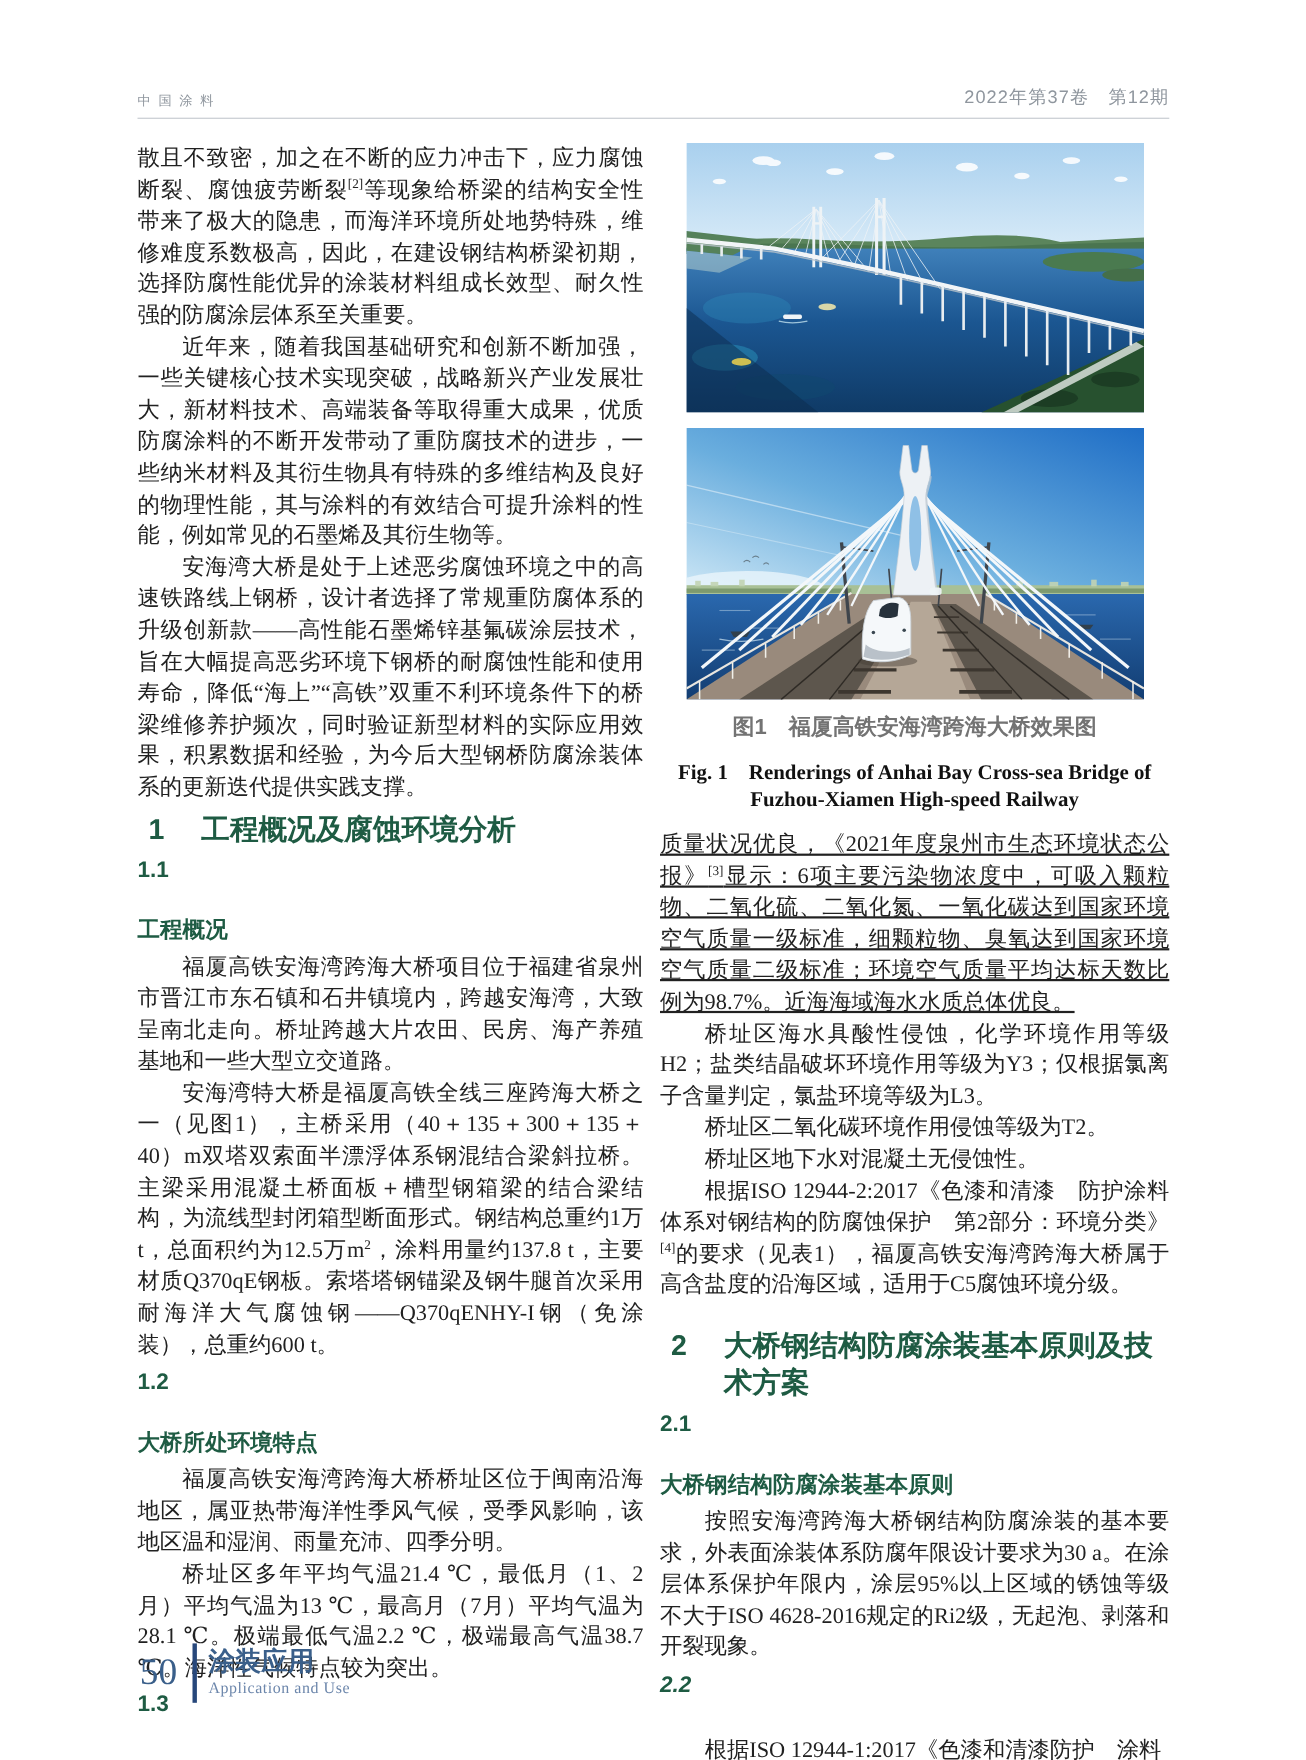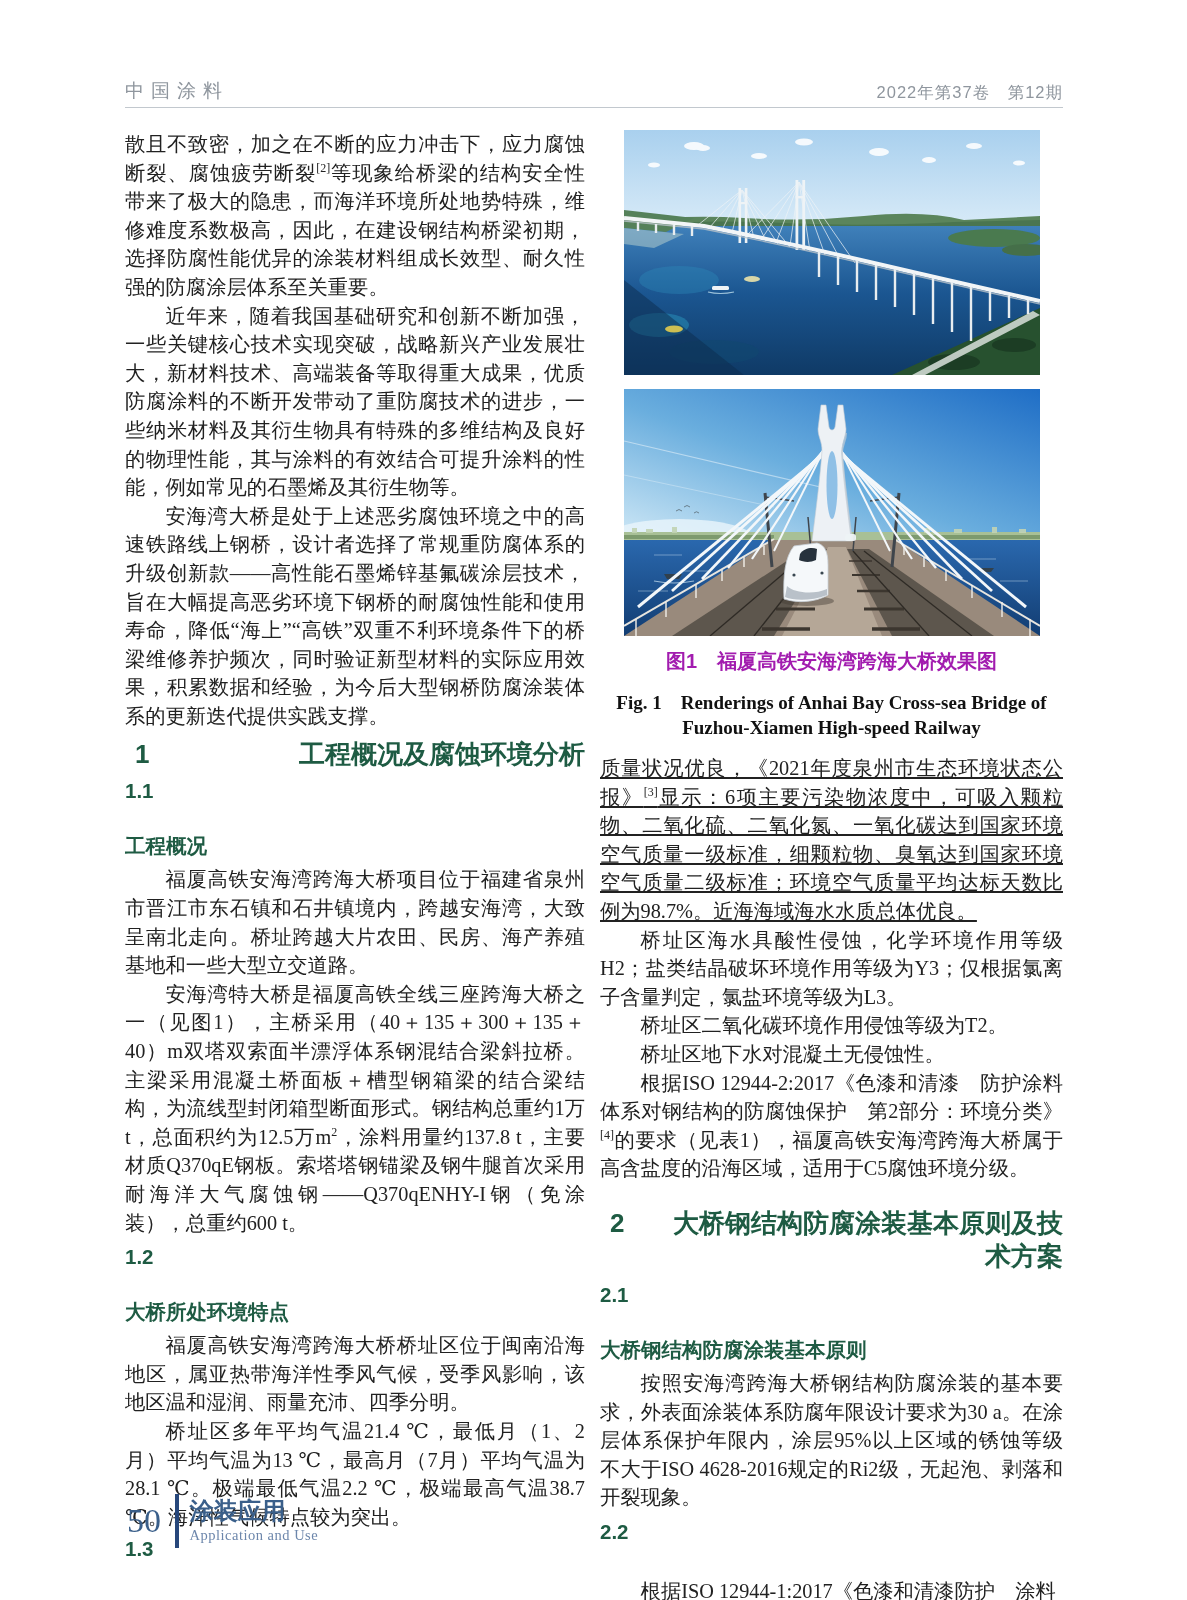--- a/index.html
+++ b/index.html
@@ -9,47 +9,47 @@
     --header-gray:#8f969e;
     --body-text:#212121;
   }
   html,body{margin:0;padding:0;}
   body{
     width:1187px;height:1600px;background:#ffffff;position:relative;overflow:hidden;
     font-family:"Liberation Serif","DejaVu Serif",serif;color:var(--body-text);
   }
   .hdr{position:absolute;top:78px;left:125px;width:938px;display:flex;justify-content:space-between;align-items:flex-end;
        font-family:"Liberation Sans","DejaVu Sans",sans-serif;color:var(--header-gray);}
-  .hdr .jname{font-size:19px;letter-spacing:7px;font-family:Liberation Serif, serif;}
+  .hdr .jname{font-size:12px;letter-spacing:7px;font-family:Liberation Serif, serif;}
   .hdr .issue{font-size:16.5px;letter-spacing:1px;}
   .hdr-line{position:absolute;top:107px;left:125px;width:938px;border-top:1.5px solid #c2c8ce;}
 
   .col{position:absolute;top:130px;font-size:20.3px;line-height:28.6px;text-align:justify;}
   .col-left{left:125px;width:460px;}
   .col-right{left:600px;width:463px;}
   p{margin:0;}
   p.ind{text-indent:2em;}
   sup{font-size:12px;line-height:0;vertical-align:super;}
 
   .sec-h{display:flex;align-items:flex-start;color:var(--heading-green);
          font-family:"Liberation Sans","DejaVu Sans",sans-serif;font-weight:bold;
          font-size:26px;line-height:33px;margin:8px 0 4px;text-align:left;}
   .sec-h .num{flex:0 0 58px;padding-left:10px;box-sizing:border-box;}
-  .sec-h .ttl{flex:1;text-align:right;}
+  .sec-h .ttl{flex:1;}
   .sec2{margin-top:24px;margin-bottom:8px;}
   .sub-h{display:flex;align-items:flex-start;color:var(--heading-green);
          font-family:"Liberation Sans","DejaVu Sans",sans-serif;font-weight:bold;
          font-size:20.5px;line-height:27px;margin:6px 0 6px;text-align:left;flex-direction:column;}
   .sub-h .num{flex:0 0 55px;}
   .sub-h .ttl{flex:1;}
 
   .fig-img{display:block;margin:0 auto;width:416px;}
   .fig-img.first{margin-bottom:14px;}
   .cap-zh{margin-top:12px;text-align:center;font-family:"Liberation Sans","DejaVu Sans",sans-serif;
-          font-weight:bold;font-size:20px;line-height:26px;color:#a21caf;}
+          font-weight:bold;font-size:20px;line-height:26px;color:#737373;}
   .cap-en{margin-top:16px;text-align:center;font-weight:bold;font-size:19px;line-height:25px;color:#111;}
   .after-cap{margin-top:14px;text-decoration:underline;}
 
   .footer{position:absolute;left:127px;top:1494px;display:flex;align-items:center;}
   .footer .pno{font-size:34px;color:var(--footer-blue);margin-right:14px;line-height:54px;}
   .footer .bar{width:3.5px;height:54px;background:var(--footer-bar);margin-right:11px;}
   .footer .col-name-zh{font-family:"Liberation Sans","DejaVu Sans",sans-serif;font-weight:bold;
           font-size:24px;line-height:28px;color:var(--footer-blue);}
   .footer .col-name-en{font-size:14.5px;line-height:20px;color:#6c86ab;letter-spacing:.5px;}
 </style>
@@ -327,21 +327,21 @@
 
   <div class="sec-h sec2">
     <span class="num">2</span>
     <span class="ttl">大桥钢结构防腐涂装基本原则及技术方案</span>
   </div>
   <div class="sub-h">
     <span class="num">2.1</span>
     <span class="ttl">大桥钢结构防腐涂装基本原则</span>
   </div>
   <p class="ind">按照安海湾跨海大桥钢结构防腐涂装的基本要求，外表面涂装体系防腐年限设计要求为30 a。在涂层体系保护年限内，涂层95%以上区域的锈蚀等级不大于ISO 4628-2016规定的Ri2级，无起泡、剥落和开裂现象。</p>
-  <div class="sub-h" style="margin-bottom:4px;">
+  <div class="sub-h" style="margin-bottom:4px;font-style:italic;">
     <span class="num">2.2</span>
   </div>
   <p class="ind">根据ISO 12944-1:2017《色漆和清漆防护　涂料</p>
 </div>
 
 <div class="footer">
   <span class="pno">50</span>
   <span class="bar"></span>
   <span>
     <div class="col-name-zh">涂装应用</div>

